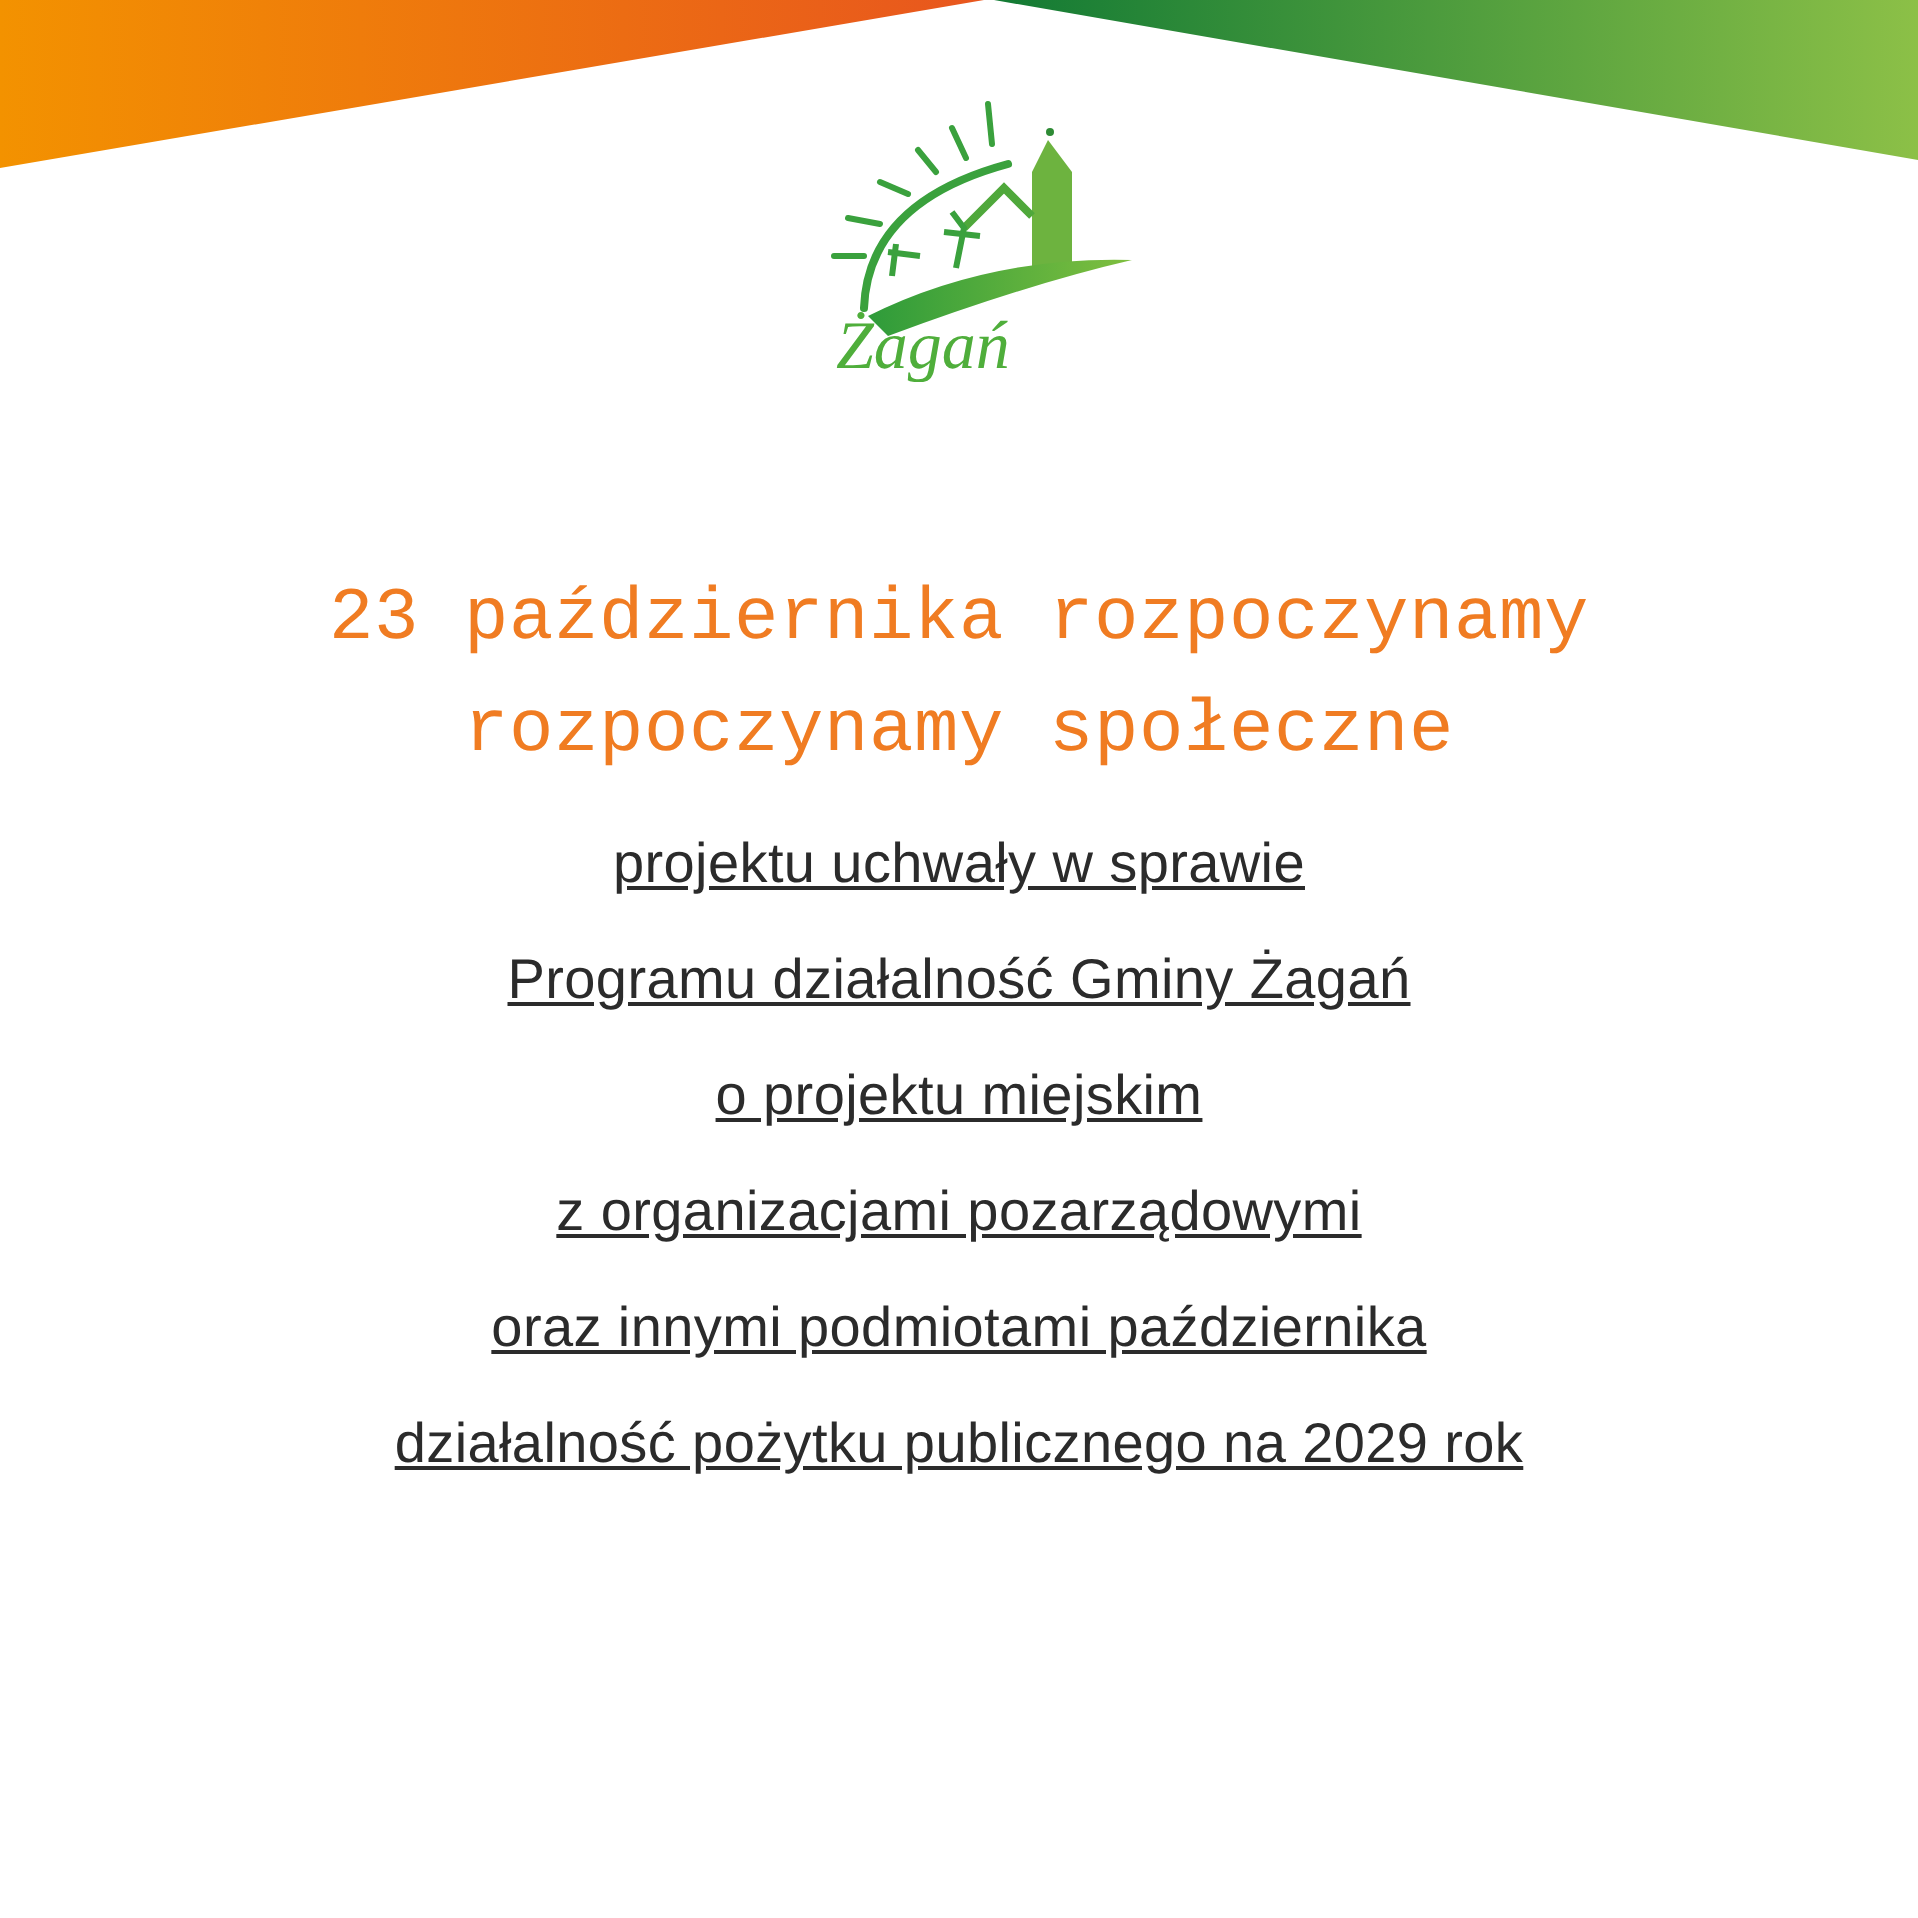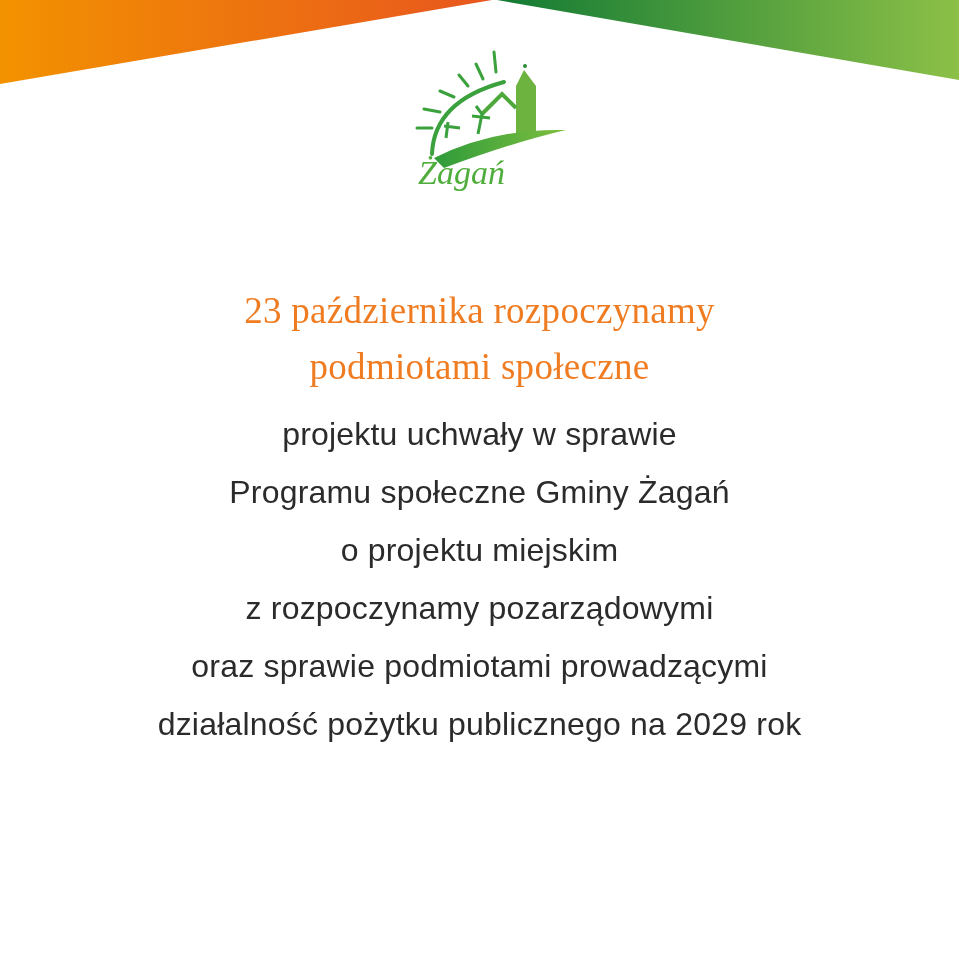--- a/index.html
+++ b/index.html
@@ -1,24 +1,24 @@
 <!DOCTYPE html>
 <html><head>
 <meta charset="utf-8">
 <style>
   html, body { margin: 0; padding: 0; background: #ffffff; }
   body { width: 959px; height: 959px; position: relative; overflow: hidden; }
   .banner { position: absolute; top: 0; left: 0; width: 959px; height: 90px; }
   .logo { position: absolute; left: 404px; top: 46px; width: 170px; height: 145px; }
   .title { position: absolute; left: 0; width: 959px; text-align: center;
-    font-family: Liberation Serif, serif; color: #f07c22; font-size: 37px; letter-spacing: 0.3px; }
+    font-family: Liberation Mono, monospace; color: #f07c22; font-size: 37px; letter-spacing: 0.3px; }
   .title.l1 { top: 289px; }
   .title.l2 { top: 345px; }
   .body-line { position: absolute; left: 0; width: 959px; text-align: center;
-    font-family: "Liberation Sans", sans-serif; color: #2b2b2b; font-size: 32px; letter-spacing: 0.2px; }
+    font-family: "Liberation Sans", sans-serif; color: #2b2b2b; font-size: 28px; letter-spacing: 0.2px; text-decoration: underline; }
 </style>
 </head>
 <body>
 
 <svg class="banner" viewBox="0 0 959 90" width="959" height="90">
   <defs>
     <linearGradient id="og" x1="0" x2="1" y1="0" y2="0">
       <stop offset="0" stop-color="#f39200"></stop>
       <stop offset="1" stop-color="#e8561e"></stop>
     </linearGradient>
@@ -57,20 +57,20 @@
 
   <path d="M72 60 L78 68 L74 88 M68 70 L86 72" stroke="#3aa13d" stroke-width="3" fill="none"></path>
   <path d="M40 80 L56 82 M44 76 L42 92" stroke="#3aa13d" stroke-width="3" fill="none"></path>
 
   <path d="M30 112 Q90 82 162 84 Q110 96 40 122 Z" fill="url(#lg)"></path>
 
   <text x="14" y="138" font-family="'Liberation Serif', serif" font-style="italic" font-size="34" fill="#4fae3b">Żagań</text>
 </svg>
 
 <div class="title l1">23 października rozpoczynamy</div>
-<div class="title l2">podmiotami społeczne</div>
+<div class="title l2">rozpoczynamy społeczne</div>
 
 <div class="body-line" style="top:416px">projektu uchwały w sprawie</div>
-<div class="body-line" style="top:474px">Programu społeczne Gminy Żagań</div>
+<div class="body-line" style="top:474px">Programu działalność Gminy Żagań</div>
 <div class="body-line" style="top:532px">o projektu miejskim</div>
-<div class="body-line" style="top:590px">z rozpoczynamy pozarządowymi</div>
-<div class="body-line" style="top:648px">oraz sprawie podmiotami prowadzącymi</div>
+<div class="body-line" style="top:590px">z organizacjami pozarządowymi</div>
+<div class="body-line" style="top:648px">oraz innymi podmiotami października</div>
 <div class="body-line" style="top:706px">działalność pożytku publicznego na 2029 rok</div>
 
 </body></html>

